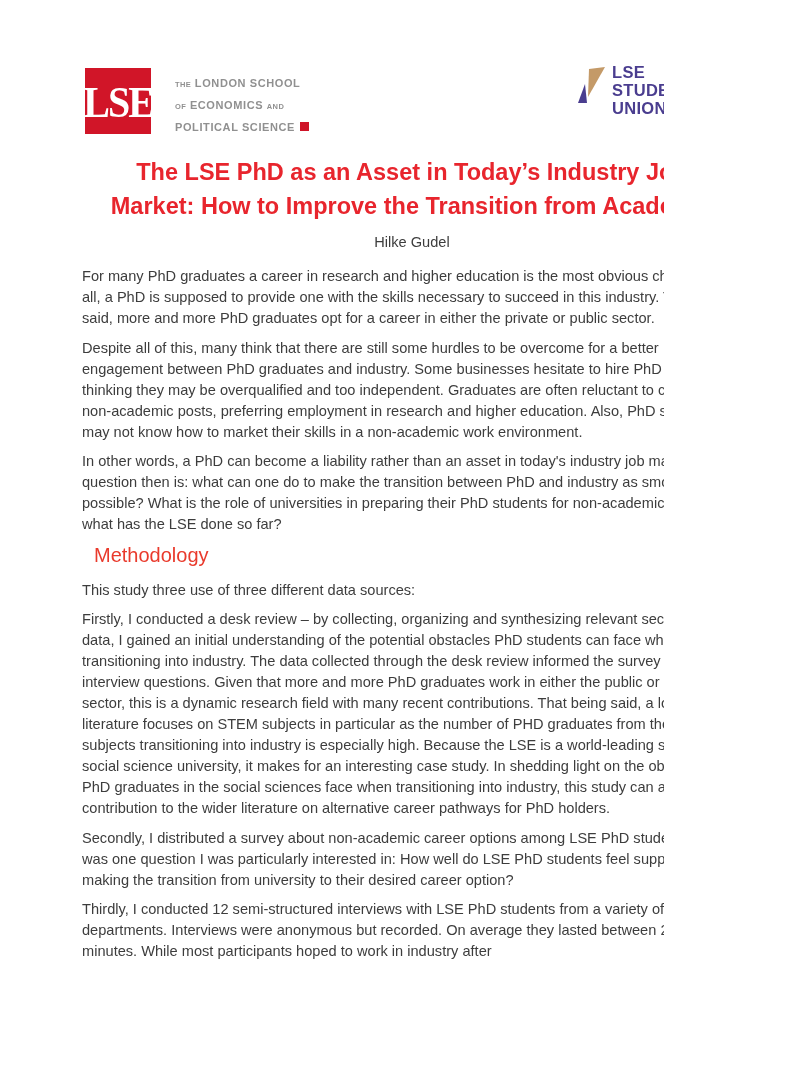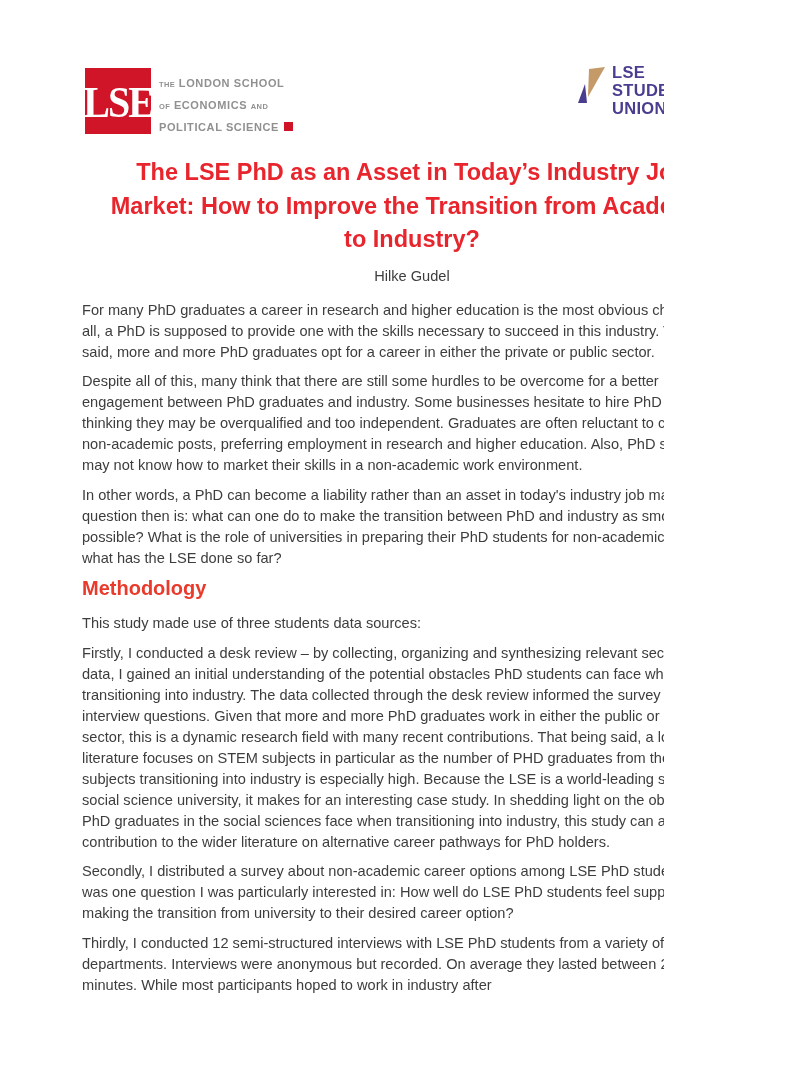--- a/index.html
+++ b/index.html
@@ -23,21 +23,21 @@
   }
   .lse-square span {
     color: #ffffff;
     font-family: "Liberation Serif", serif;
     font-weight: bold;
     font-size: 40px;
     letter-spacing: -2px;
     transform: scaleY(1.12);
   }
   .lse-wordmark {
-    position: absolute; left: 159px; top: 73px;
+    position: absolute; left: 175px; top: 73px;
     color: #909090;
     font-weight: bold;
     font-size: 11px;
     letter-spacing: 0.6px;
     line-height: 20px;
     white-space: nowrap;
   }
   .wm-small { font-size: 7.5px; letter-spacing: 0.4px; }
   .wm-red-square {
     display: inline-block;
@@ -90,22 +90,22 @@
   p {
     font-size: 14.6px;
     line-height: 21px;
     margin: 0 0 8.5px;
     color: #3d3d3d;
   }
   h2 {
     color: #e93a2c;
     font-size: 20px;
     line-height: 23px;
-    font-weight: bold;
-    margin: 6px 0 13px;
+    font-weight: normal;
+    margin: 6px 12px 13px;
   }
 </style>
 </head>
 <body>
 
 <div class="page">
 
   <div class="lse-square">
     <span>LSE</span>
   </div>
@@ -136,30 +136,29 @@
       <div>UNION</div>
     </div>
   </div>
 
   <div class="edge-line"></div>
 
   <main>
     <h1>
       <span class="t-line">The LSE PhD as an Asset in Today’s Industry Job</span>
       <span class="t-line">Market: How to Improve the Transition from Academia</span>
-      <span class="t-line">to Industry?</span>
     </h1>
 
     <div class="author">Hilke Gudel</div>
 
     <p>For many PhD graduates a career in research and higher education is the most obvious choice. After all, a PhD is supposed to provide one with the skills necessary to succeed in this industry. That being said, more and more PhD graduates opt for a career in either the private or public sector.</p>
     <p>Despite all of this, many think that there are still some hurdles to be overcome for a better engagement between PhD graduates and industry. Some businesses hesitate to hire PhD graduates, thinking they may be overqualified and too independent. Graduates are often reluctant to consider non-academic posts, preferring employment in research and higher education. Also, PhD students may not know how to market their skills in a non-academic work environment.</p>
     <p>In other words, a PhD can become a liability rather than an asset in today's industry job market. The question then is: what can one do to make the transition between PhD and industry as smooth as possible? What is the role of universities in preparing their PhD students for non-academic jobs? And what has the LSE done so far?</p>
 
     <h2>Methodology</h2>
 
-    <p>This study made use of three students data sources:</p>
+    <p>This study three use of three different data sources:</p>
     <p>Firstly, I conducted a desk review – by collecting, organizing and synthesizing relevant secondary data, I gained an initial understanding of the potential obstacles PhD students can face when transitioning into industry. The data collected through the desk review informed the survey design and interview questions. Given that more and more PhD graduates work in either the public or private sector, this is a dynamic research field with many recent contributions. That being said, a lot of the literature focuses on STEM subjects in particular as the number of PHD graduates from these subjects transitioning into industry is especially high. Because the LSE is a world-leading specialist social science university, it makes for an interesting case study. In shedding light on the obstacles PhD graduates in the social sciences face when transitioning into industry, this study can also make a contribution to the wider literature on alternative career pathways for PhD holders.</p>
     <p>Secondly, I distributed a survey about non-academic career options among LSE PhD students. There was one question I was particularly interested in: How well do LSE PhD students feel supported in making the transition from university to their desired career option?</p>
     <p>Thirdly, I conducted 12 semi-structured interviews with LSE PhD students from a variety of different departments. Interviews were anonymous but recorded. On average they lasted between 20 and 40 minutes. While most participants hoped to work in industry after</p>
   </main>
 
 </div>
 
 </body></html>

